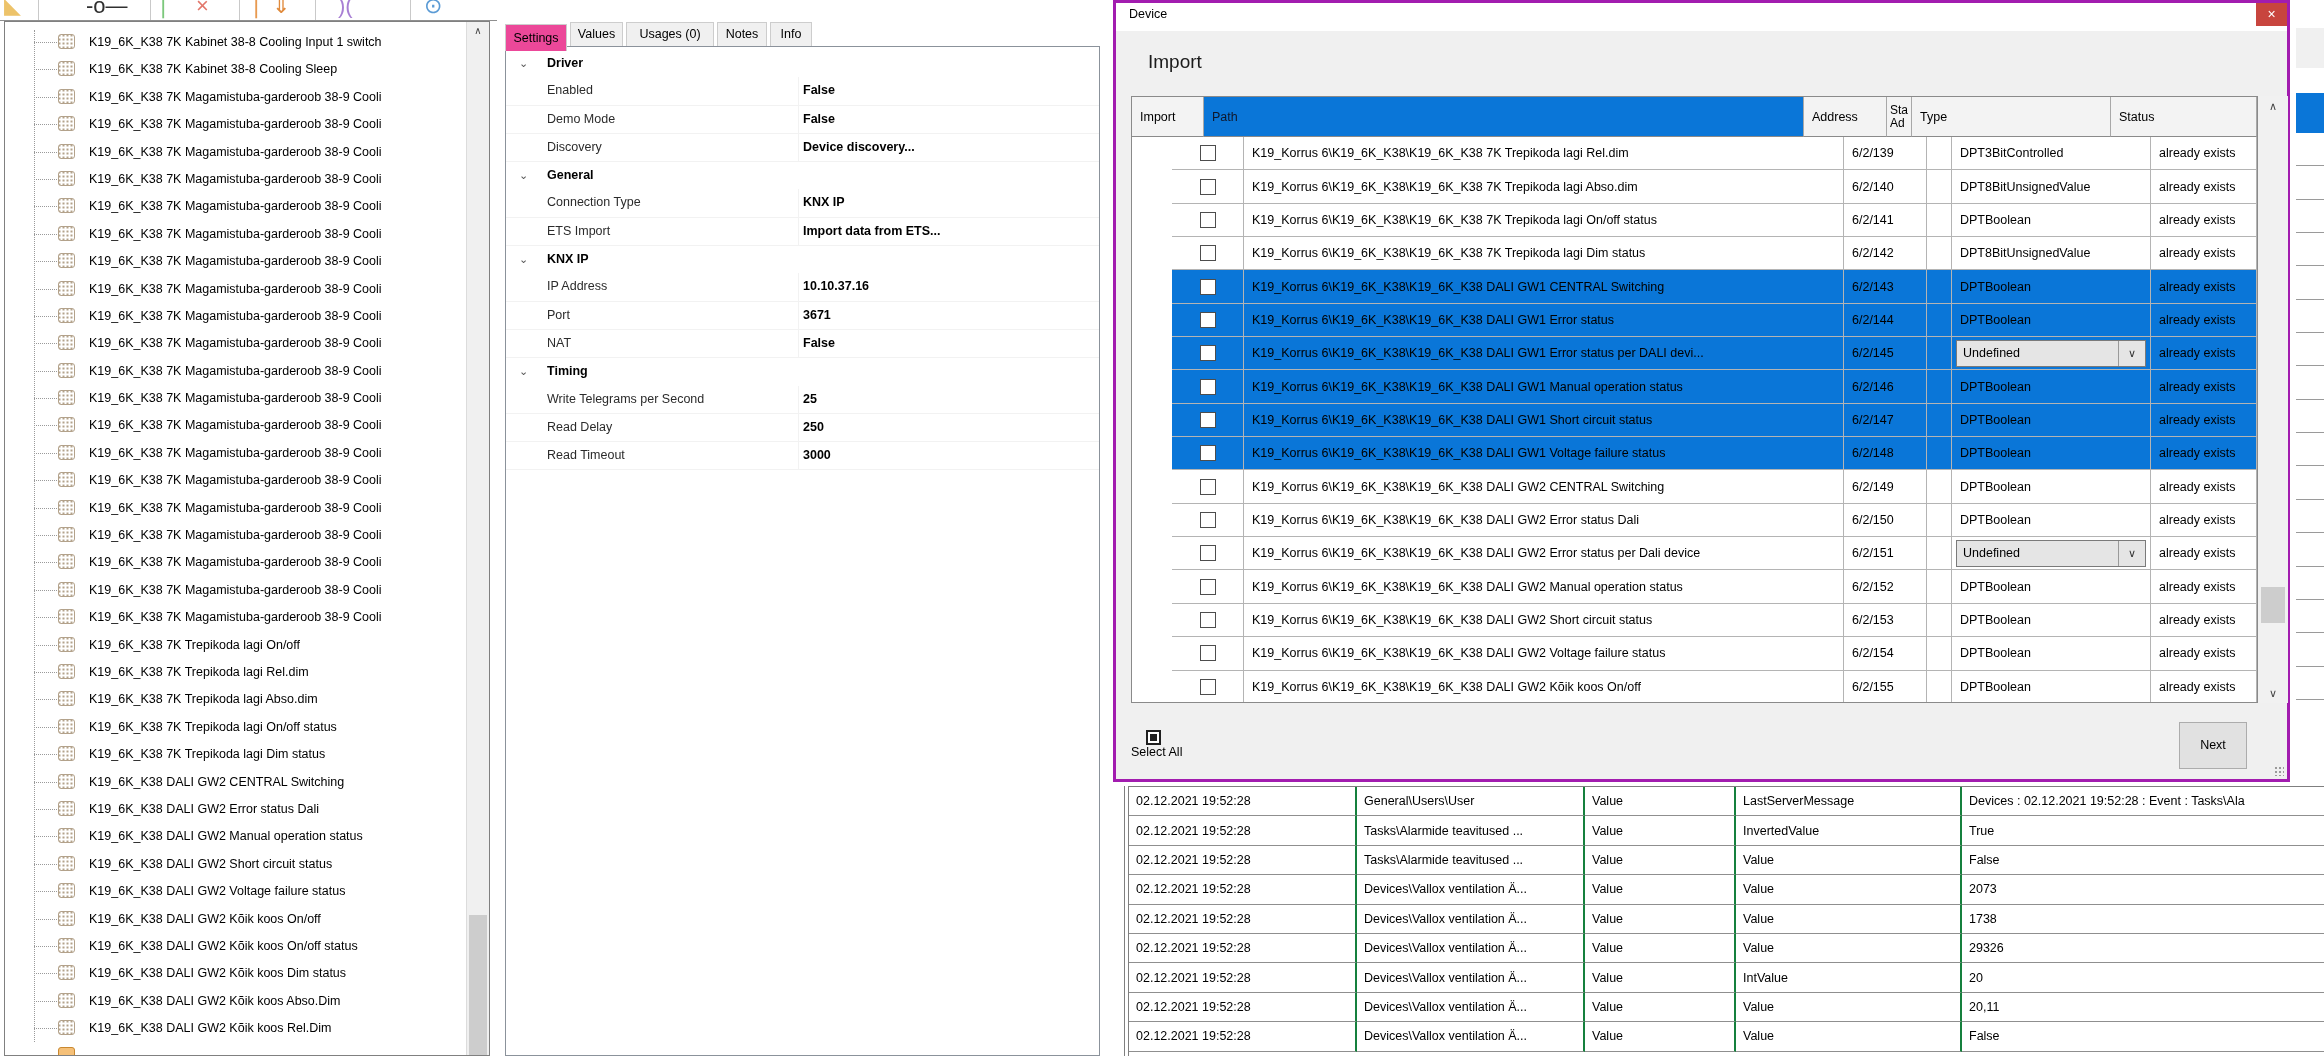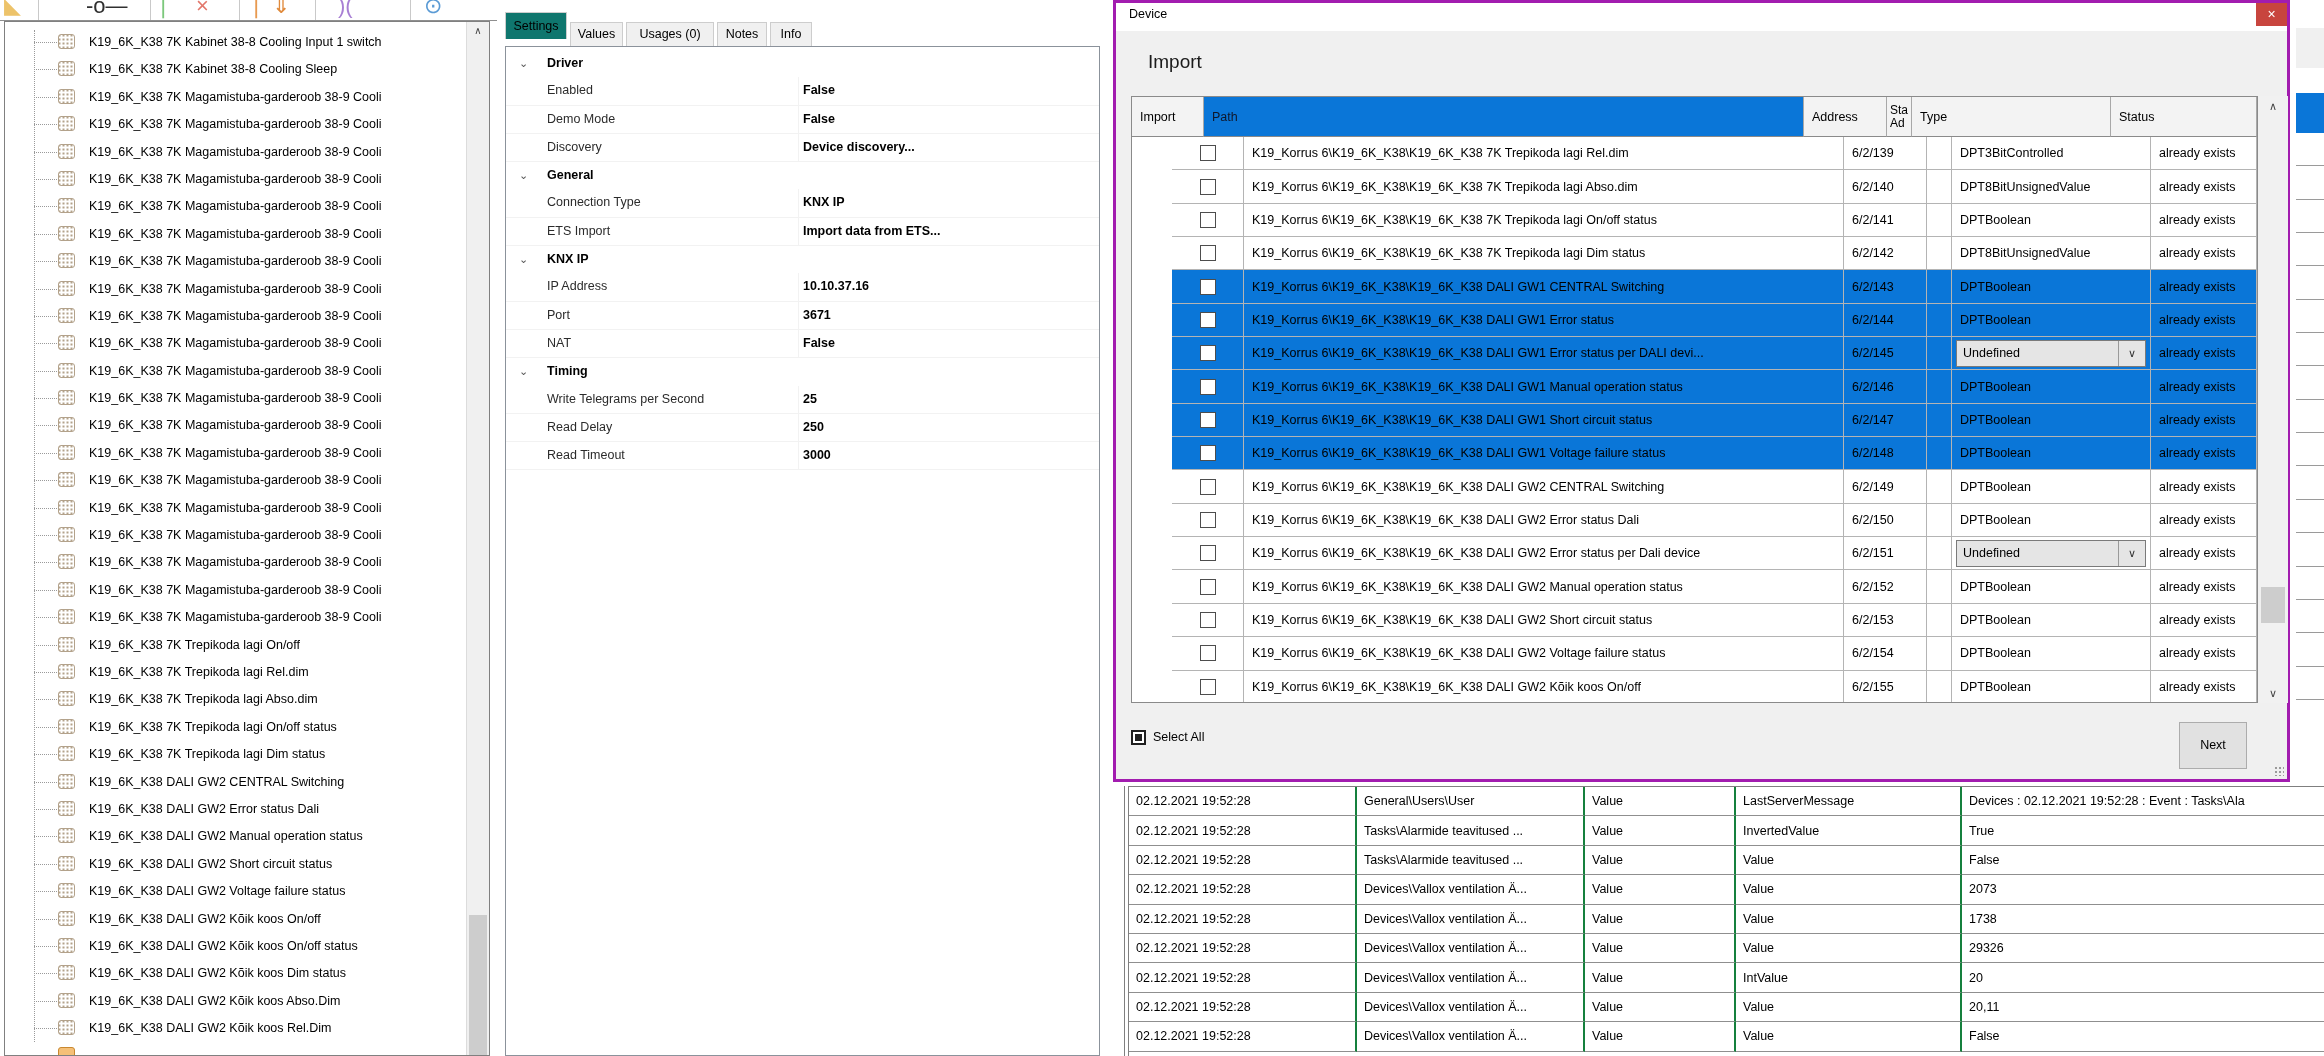--- a/index.html
+++ b/index.html
@@ -18,21 +18,21 @@
   .dev-icon{position:absolute;left:53px;top:5px;width:17px;height:15px;box-sizing:border-box;
             border:1px solid #b3a28b;border-radius:3px;background-color:#fff;
             background-image:radial-gradient(#b3a28b 1px,transparent 1.3px);background-size:4px 4px;background-position:2.5px 2.5px;}
   .dev-icon.folder{background-image:none;background-color:#f5c078;border-color:#c9882f;}
   .tree-label{position:absolute;left:84px;top:6px;}
   #tree-scroll{position:absolute;right:0;top:0;width:22px;height:100%;background:#f0f0f0;border-left:1px solid #dcdcdc;}
   #tree-scroll .arr{position:absolute;left:0;width:100%;text-align:center;font-size:10px;color:#444;height:18px;line-height:18px;}
   #tree-thumb{position:absolute;left:2px;right:2px;top:893px;height:140px;background:#cdcdcd;}
   
   .tab{position:absolute;box-sizing:border-box;text-align:center;border:1px solid #cdcdcd;background:#f0f0f0;height:32px;line-height:22px;top:22px;cursor:default;}
-  .tab.active{background:#0f766e;height:27px;top:12px;line-height:26px;border-bottom:none;z-index:3;}
+  .tab.active{background:#ec4899;height:27px;top:24px;line-height:26px;border-bottom:none;z-index:3;}
   #prop-box{position:absolute;left:505px;top:46px;width:595px;height:1010px;border:1px solid #8b929b;background:#fff;box-sizing:border-box;}
   .pgroup-head{position:relative;height:27.3px;line-height:27.3px;font-weight:bold;}
   .pgroup-head .chev{position:absolute;left:13px;top:0;color:#555;font-size:11px;font-weight:normal;}
   .pgroup-head .plabel{position:absolute;left:41px;}
   .prow{position:relative;height:27.3px;line-height:27.3px;border-bottom:1px solid #f2f2f2;}
   .prow .plabel{position:absolute;left:41px;color:#2b2b2b;}
   .prow .pvalue{position:absolute;left:297px;font-weight:bold;}
   .prow::after{content:'';position:absolute;left:292px;top:0;bottom:0;border-left:1px solid #f2f2f2;}
   
   #dialog{position:absolute;left:1113px;top:0;width:1177px;height:782px;background:#f0f0f0;border:3px solid #a21caf;box-sizing:border-box;}
@@ -53,21 +53,21 @@
   .irow .c-imp{justify-content:center;padding-left:0;}
   .irow.sel .icell{background:#0a76d8;}
   .cb{width:16px;height:16px;background:#fff;border:1px solid #4d4d4d;box-sizing:border-box;}
   .combo{display:none;}
   .combo.show{display:flex;align-items:stretch;width:190px;height:27px;margin-left:-4px;background:#e5e5e5;border:1px solid #7a7a7a;box-sizing:border-box;}
   .combo-txt{flex:1;padding:5px 0 0 6px;}
   .combo-btn{width:26px;border-left:1px solid #9a9a9a;text-align:center;line-height:25px;color:#333;font-size:11px;}
   #imp-scroll{position:absolute;left:1142px;top:93px;width:30px;height:607px;background:#f1f1f1;}
   #imp-scroll .arr{position:absolute;left:0;width:100%;text-align:center;font-size:11px;color:#444;height:20px;line-height:20px;}
   #imp-thumb{position:absolute;left:3px;right:3px;top:491px;height:36px;background:#cdcdcd;}
-  #select-all{position:absolute;left:15px;top:727px;display:flex;align-items:flex-start;}
+  #select-all{position:absolute;left:15px;top:727px;display:flex;align-items:center;flex-direction:column;}
   #sa-box{width:15px;height:15px;border:2px solid #1f1f1f;box-sizing:border-box;display:flex;align-items:center;justify-content:center;margin-right:7px;background:#fff;}
   #sa-fill{width:7px;height:7px;background:#1f1f1f;}
   #next-btn{position:absolute;left:1063px;top:719px;width:68px;height:47px;background:#e1e1e1;border:1px solid #acacac;box-sizing:border-box;text-align:center;line-height:45px;cursor:default;}
   #dlg-grip{position:absolute;right:3px;bottom:3px;width:10px;height:10px;
             background-image:radial-gradient(#9a9a9a 1px,transparent 1.3px);background-size:4px 4px;}
   
   #sliver{position:absolute;left:2296px;top:28px;width:28px;height:754px;background:#fff;}
   #sliver-gray{position:absolute;left:0;top:0;width:100%;height:40px;background:#f0f0f0;}
   #sliver-blue{position:absolute;left:0;top:65px;width:100%;height:40px;background:#0a76d8;}
   #sliver-lines{position:absolute;left:0;top:105px;width:100%;height:567px;

